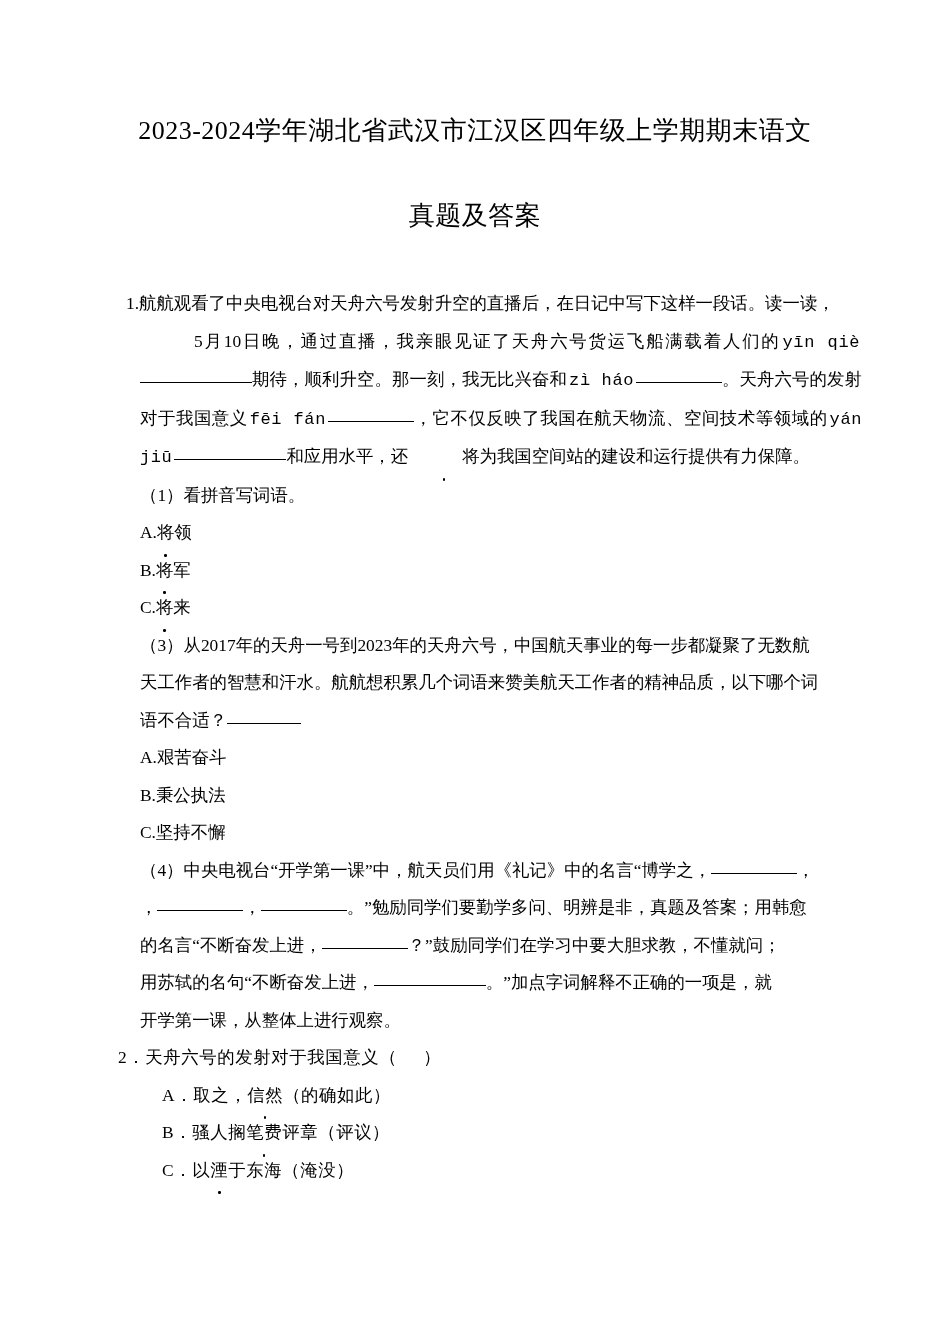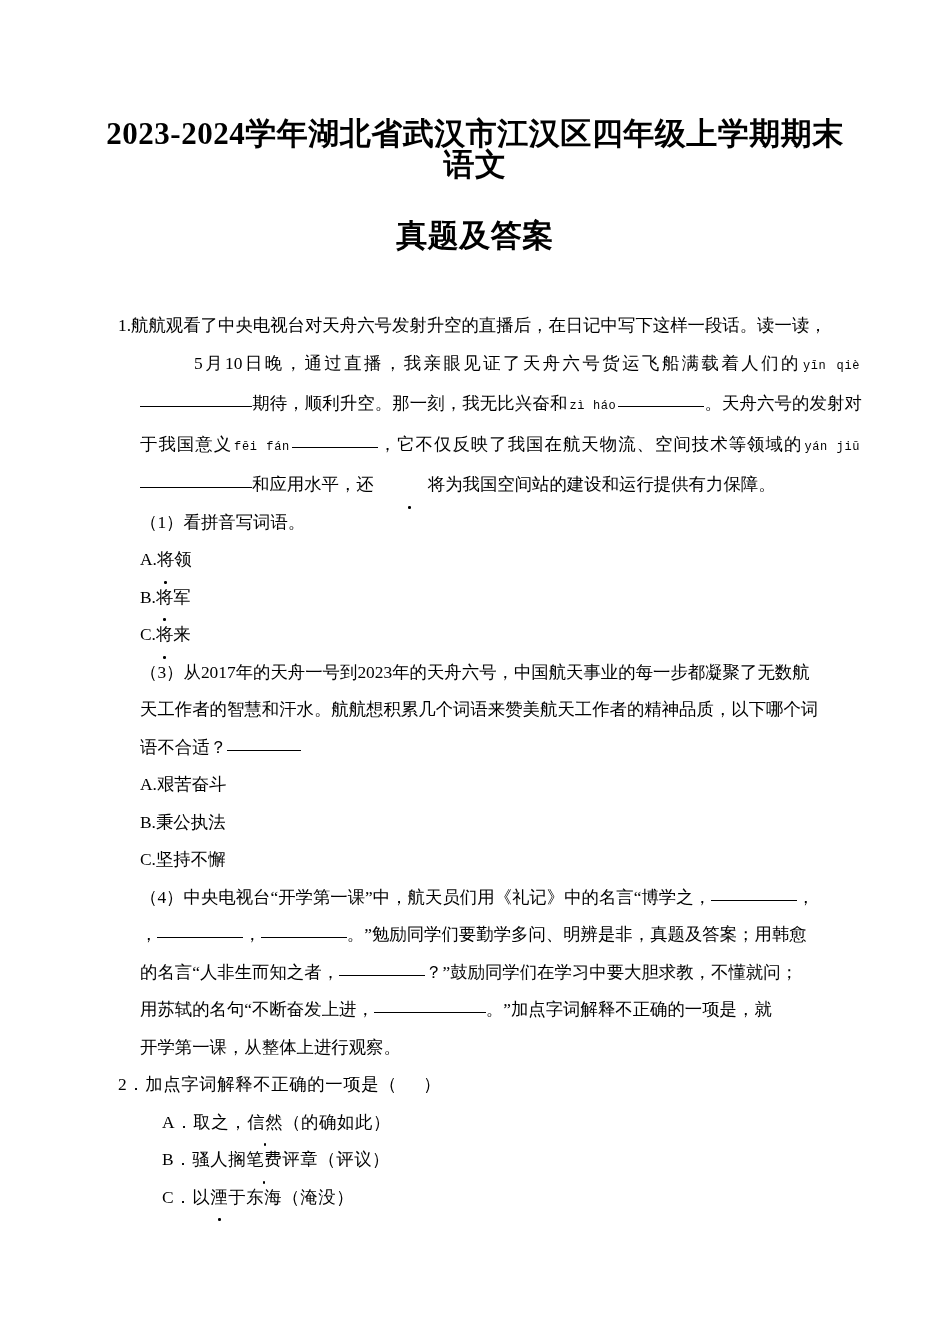--- a/index.html
+++ b/index.html
@@ -22,45 +22,46 @@
     padding: 0;
     position: relative;
   }
 
   
   .title-block {
     text-align: center;
     margin-top: 118px;
   }
   .title-line {
-    font-size: 31px;
-    font-weight: bold;
+    font-size: 26px;
+    font-weight: normal;
     letter-spacing: 0.5px;
     line-height: 1.0;
   }
   .title-line-1 { padding: 0 95px; }
-  .title-line-2 { margin-top: 40px; }
+  .title-line-2 { margin-top: 59px; }
 
   
   .content {
     margin-top: 56px;
     padding-left: 118px;
     padding-right: 88px;
   }
   .para {
     font-size: 17.4px;
     line-height: 37.5px;
     text-align: justify;
     text-justify: inter-ideograph;
     margin: 0;
   }
   
   .q-main {
     padding-left: 22px;
     text-indent: -22px;
+    margin-left: 8px;
   }
   .q-sub {
     padding-left: 22px;
     text-indent: 0;
   }
   .passage {
     padding-left: 22px;
     text-indent: 54px;
   }
   .opt {
@@ -72,21 +73,21 @@
     letter-spacing: 0.6px;
   }
   .q2-opt {
     padding-left: 44px;
     letter-spacing: 0.6px;
   }
 
   
   .pinyin {
     font-family: "Liberation Mono", "DejaVu Sans Mono", monospace;
-    font-size: 12px;
+    font-size: 17px;
     letter-spacing: 0.6px;
     padding: 0 2px;
   }
 
   
   .blank {
     display: inline-block;
     border-bottom: 1.3px solid #000;
     vertical-align: 2px;
     height: 14px;
@@ -166,31 +167,31 @@
       <span>C.</span><span>坚持不懈</span>
     </div>
 
     <div class="para q-sub">
       <span>（4）</span><span>中央电视台“开学第一课”中，航天员们用《礼记》中的名言“博学之，</span><span class="blank blank-l"></span><span>，</span>
     </div>
     <div class="para q-sub">
       <span>，</span><span class="blank blank-l"></span><span>，</span><span class="blank blank-l"></span><span>。”勉励同学们要勤学多问、明辨是非，真题及答案；用韩愈</span>
     </div>
     <div class="para q-sub">
-      <span>的名言“人非生而知之者，</span><span class="blank blank-l"></span><span>？”鼓励同学们在学习中要大胆求教，不懂就问；</span>
+      <span>的名言“不断奋发上进，</span><span class="blank blank-l"></span><span>？”鼓励同学们在学习中要大胆求教，不懂就问；</span>
     </div>
     <div class="para q-sub">
       <span>用苏轼的名句“不断奋发上进，</span><span class="blank blank-xl"></span><span>。”加点字词解释不正确的一项是，就</span>
     </div>
     <div class="para q-sub">
       <span>开学第一课，从整体上进行观察。</span>
     </div>
 
     <div class="para q2-main">
-      <span>2．</span><span>加点字词解释不正确的一项是（</span><span class="spacer"></span><span>）</span>
+      <span>2．</span><span>天舟六号的发射对于我国意义（</span><span class="spacer"></span><span>）</span>
     </div>
     <div class="para q2-opt">
       <span>A．</span><span>取之，</span><span class="dotted">信然</span><span>（的确如此）</span>
     </div>
     <div class="para q2-opt">
       <span>B．</span><span>骚人搁</span><span class="dotted">笔费</span><span>评章（评议）</span>
     </div>
     <div class="para q2-opt">
       <span>C．</span><span>以</span><span class="dotted">湮</span><span>于东海（淹没）</span>
     </div>

